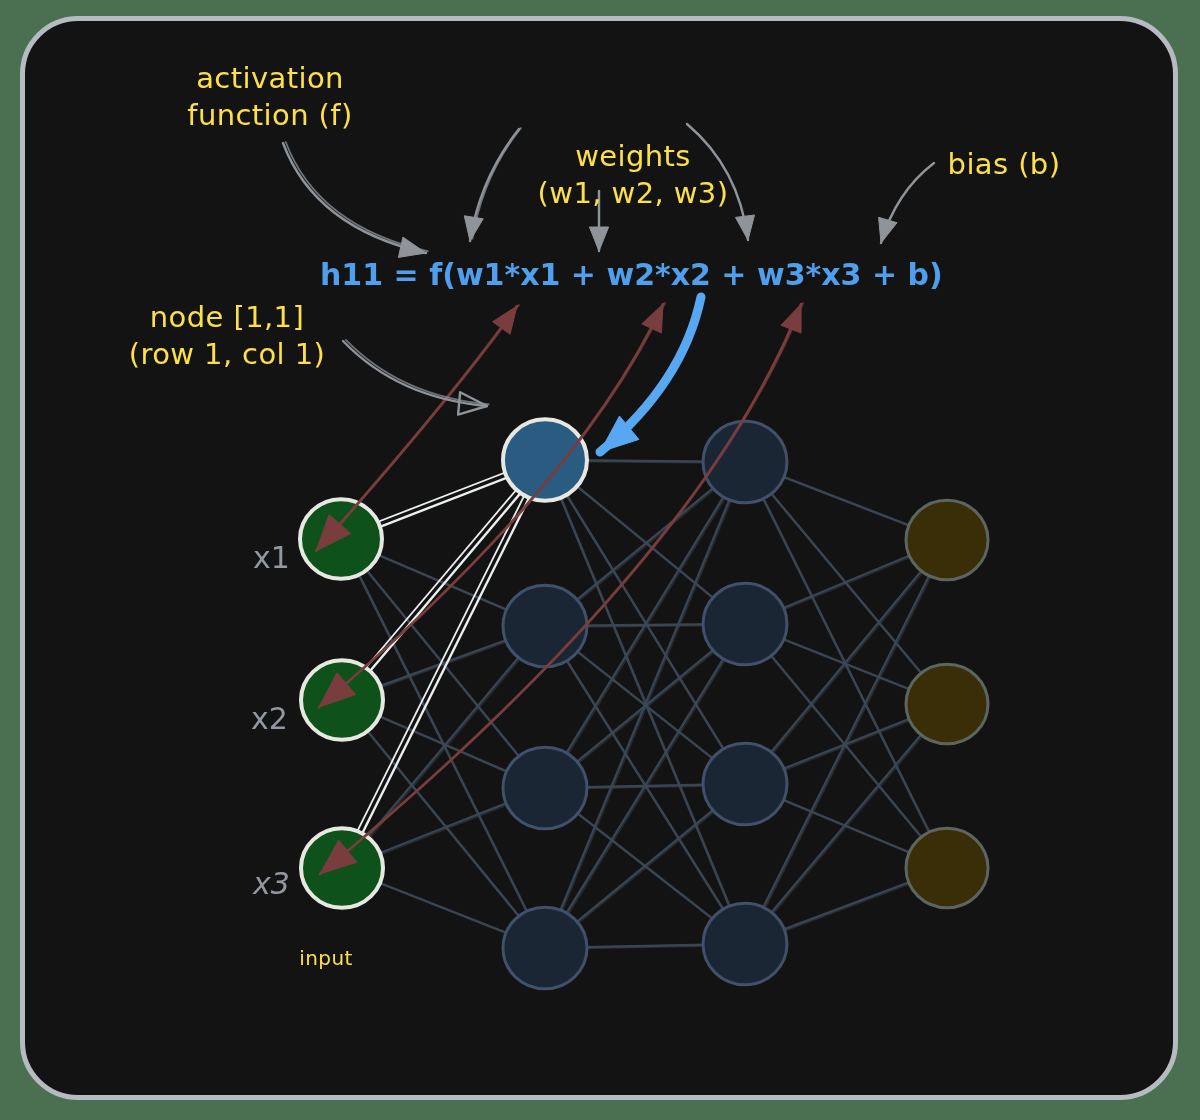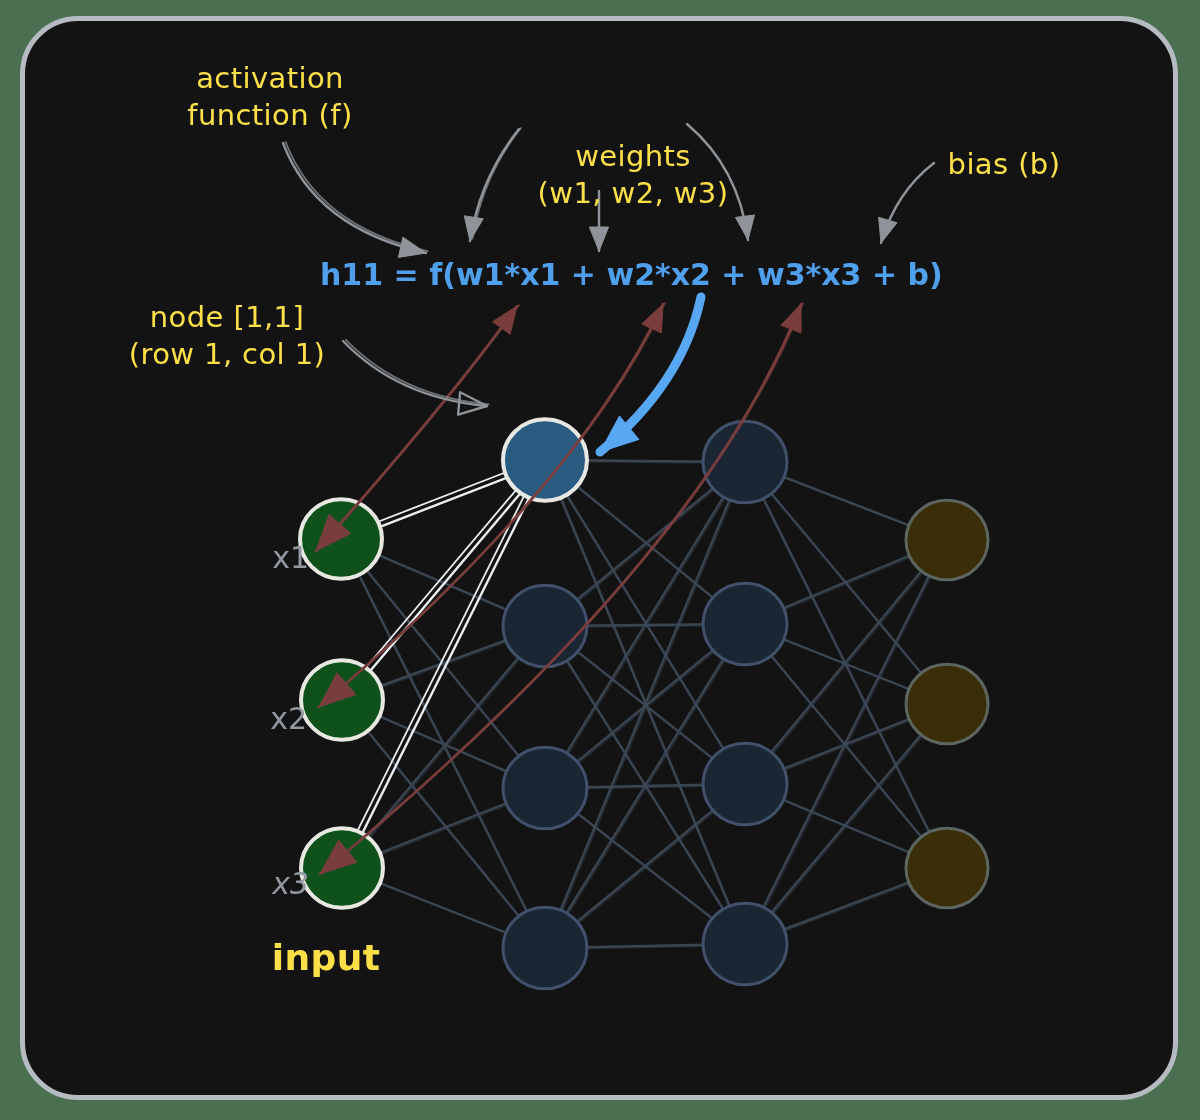--- a/index.html
+++ b/index.html
@@ -13,21 +13,21 @@
     background:#131313;border:5px solid #b5bbc1;border-radius:58px;
     box-sizing:border-box;
   }
   svg.diagram{position:absolute;left:0;top:0;}
   .lbl{
     position:absolute;text-align:center;color:#fde047;
     font-size:29px;line-height:37px;letter-spacing:.4px;white-space:nowrap;
   }
   .lbl span{display:block;}
   .xlbl{
-    position:absolute;text-align:right;color:#9298a0;
+    position:absolute;text-align:left;color:#9298a0;
     font-size:30px;line-height:34px;white-space:nowrap;
   }
   .formula{
     position:absolute;left:320px;top:256px;width:600px;text-align:left;
     color:#4f9fec;font-size:30px;line-height:38px;font-weight:bold;
     letter-spacing:0px;white-space:nowrap;
   }
   .input-lbl{line-height:36px;}
 </style>
 </head>
@@ -179,15 +179,15 @@
   <span>node [1,1]</span>
   <span>(row 1, col 1)</span>
 </div>
 
 <div class="formula">h11 = f(w1*x1 + w2*x2 + w3*x3 + b)</div>
 
 <div class="xlbl" style="left:253px;top:541px;width:56px;">x1</div>
 <div class="xlbl" style="left:251px;top:702px;width:56px;">x2</div>
 <div class="xlbl" style="left:253px;top:867px;width:56px;font-style:italic;">x3</div>
 
-<div class="lbl input-lbl" style="left:195px;top:940px;width:262px;font-size:36px;font-weight:bold;">
+<div class="lbl input-lbl" style="left:195px;top:940px;width:262px;font-size:20px;">
   <span>input</span>
 </div>
 
 </body></html>

